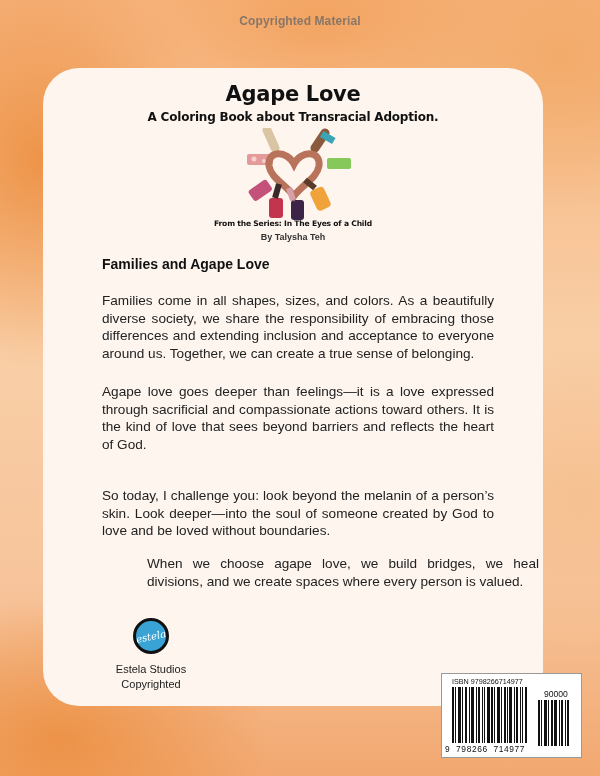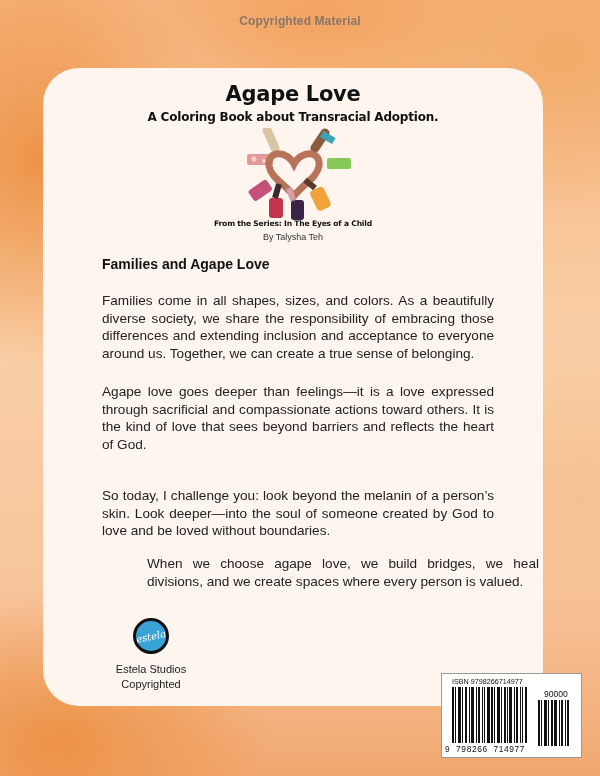--- a/index.html
+++ b/index.html
@@ -10,21 +10,21 @@
       radial-gradient(ellipse 300px 200px at 60px 740px, rgba(235,140,60,0.8), rgba(235,140,60,0) 70%),
       radial-gradient(ellipse 260px 240px at 580px 500px, rgba(245,190,140,0.7), rgba(245,190,140,0) 70%),
       radial-gradient(ellipse 260px 140px at 320px 20px, rgba(242,160,90,0.8), rgba(242,160,90,0) 70%),
       linear-gradient(180deg,#f6b37c 0%,#f9cfa7 45%,#f7c49b 75%,#f2a870 100%);}
   .watermark{position:absolute;top:14px;left:0;width:600px;text-align:center;font-weight:bold;font-size:12px;color:#8a7668;letter-spacing:0.1px;}
   .card{position:absolute;left:43px;top:68px;width:500px;height:638px;background:#fdf5ee;border-radius:36px;}
   .title{position:absolute;left:0;top:14px;width:500px;text-align:center;font-family:"DejaVu Sans",sans-serif;font-weight:bold;font-size:21px;color:#111;letter-spacing:-0.3px;}
   .subtitle{position:absolute;left:0;top:42px;width:500px;text-align:center;font-family:"DejaVu Sans",sans-serif;font-weight:bold;font-size:12px;color:#111;letter-spacing:-0.2px;}
   .art{position:absolute;left:186px;top:60px;width:130px;height:92px;}
   .series{position:absolute;left:0;top:151px;width:500px;text-align:center;font-family:"DejaVu Sans",sans-serif;font-weight:bold;font-size:7.6px;color:#111;letter-spacing:-0.2px;}
-  .author{position:absolute;left:0;top:164px;width:500px;text-align:center;font-size:9px;color:#333;}
+  .author{position:absolute;left:0;top:164px;width:500px;text-align:center;font-size:9px;color:#333;font-weight:bold;}
   .heading{position:absolute;left:59px;top:188px;font-weight:bold;font-size:14px;color:#111;}
   .para{position:absolute;left:59px;width:392px;font-size:13.6px;line-height:17.6px;color:#222;text-align:justify;text-align-last:left;}
   .p1{top:224px;}
   .p2{top:315px;}
   .p3{top:419px;}
   .p4{top:487px;margin-left:45px;}
   .logo{position:absolute;left:90px;top:550px;width:36px;height:36px;border-radius:50%;background:#3aa3d6;border:3px solid #111;box-sizing:border-box;display:flex;align-items:center;justify-content:center;}
   .logo span{font-family:"DejaVu Serif",serif;font-style:italic;font-size:10px;color:#fff;transform:rotate(-12deg);}
   .pub{position:absolute;left:60px;top:594px;width:96px;text-align:center;font-size:11px;line-height:15px;color:#222;}
   .barcode{position:absolute;left:441px;top:673px;width:141px;height:85px;background:#fff;border:1px solid #999;box-sizing:border-box;}

